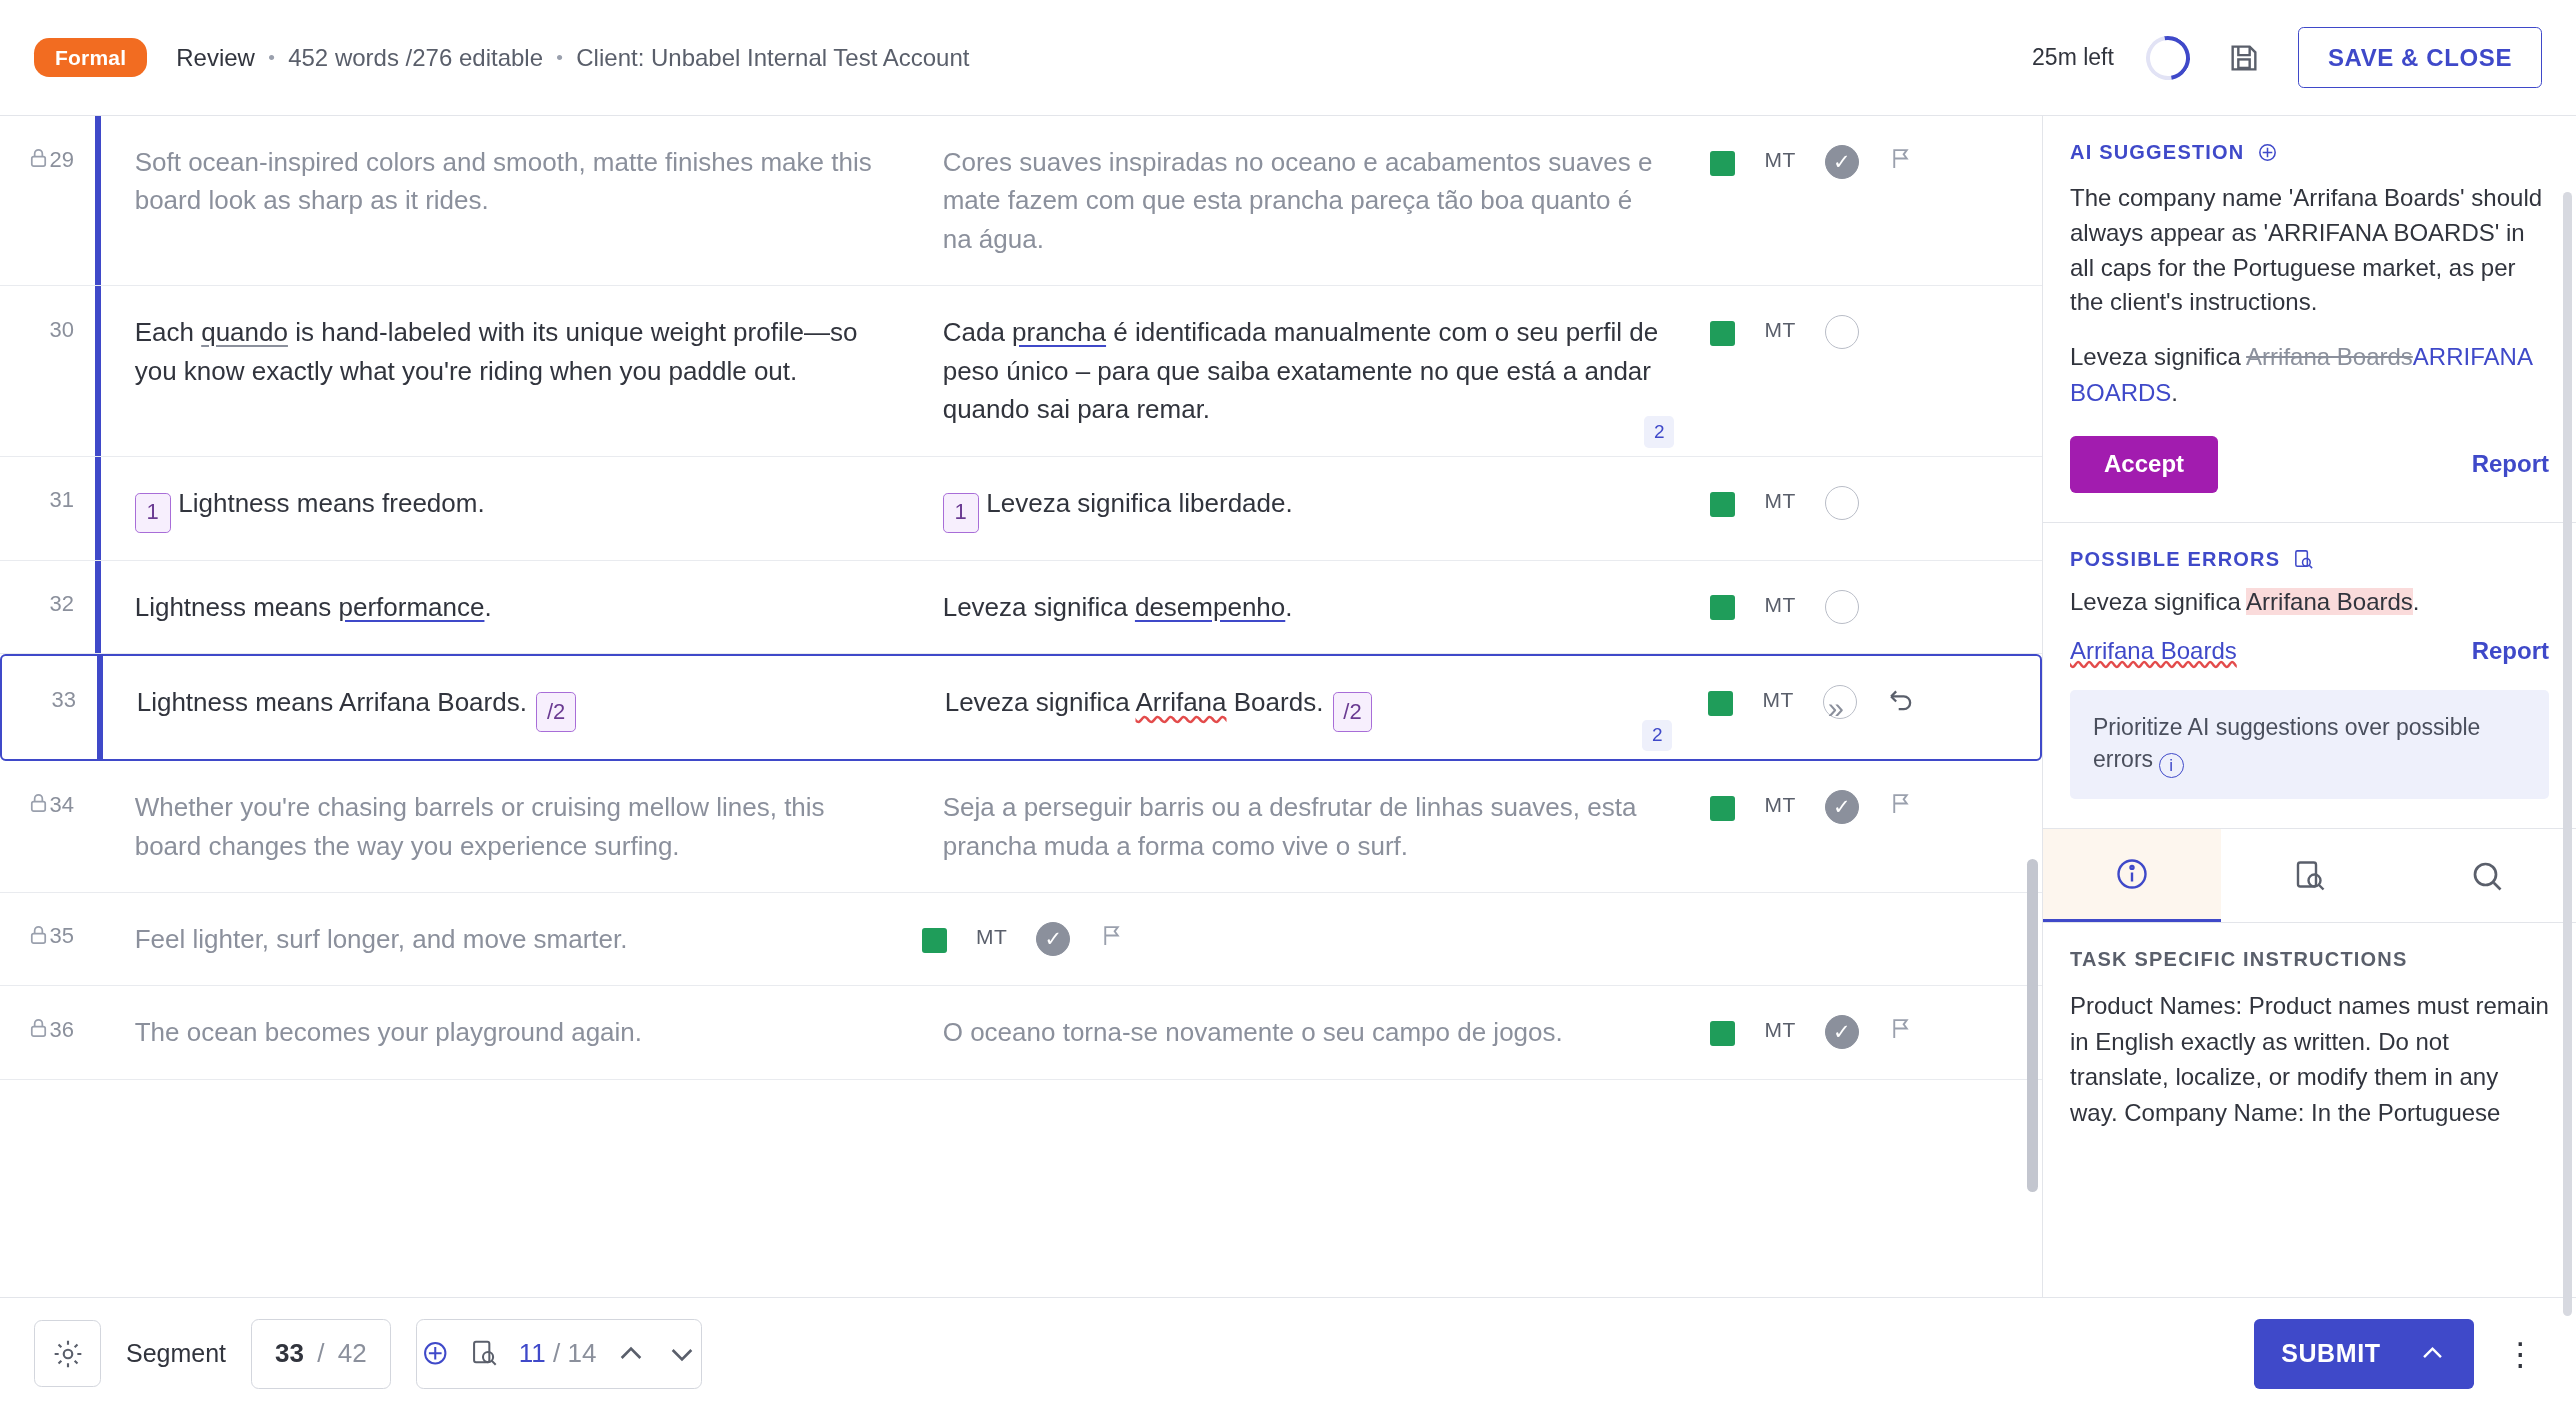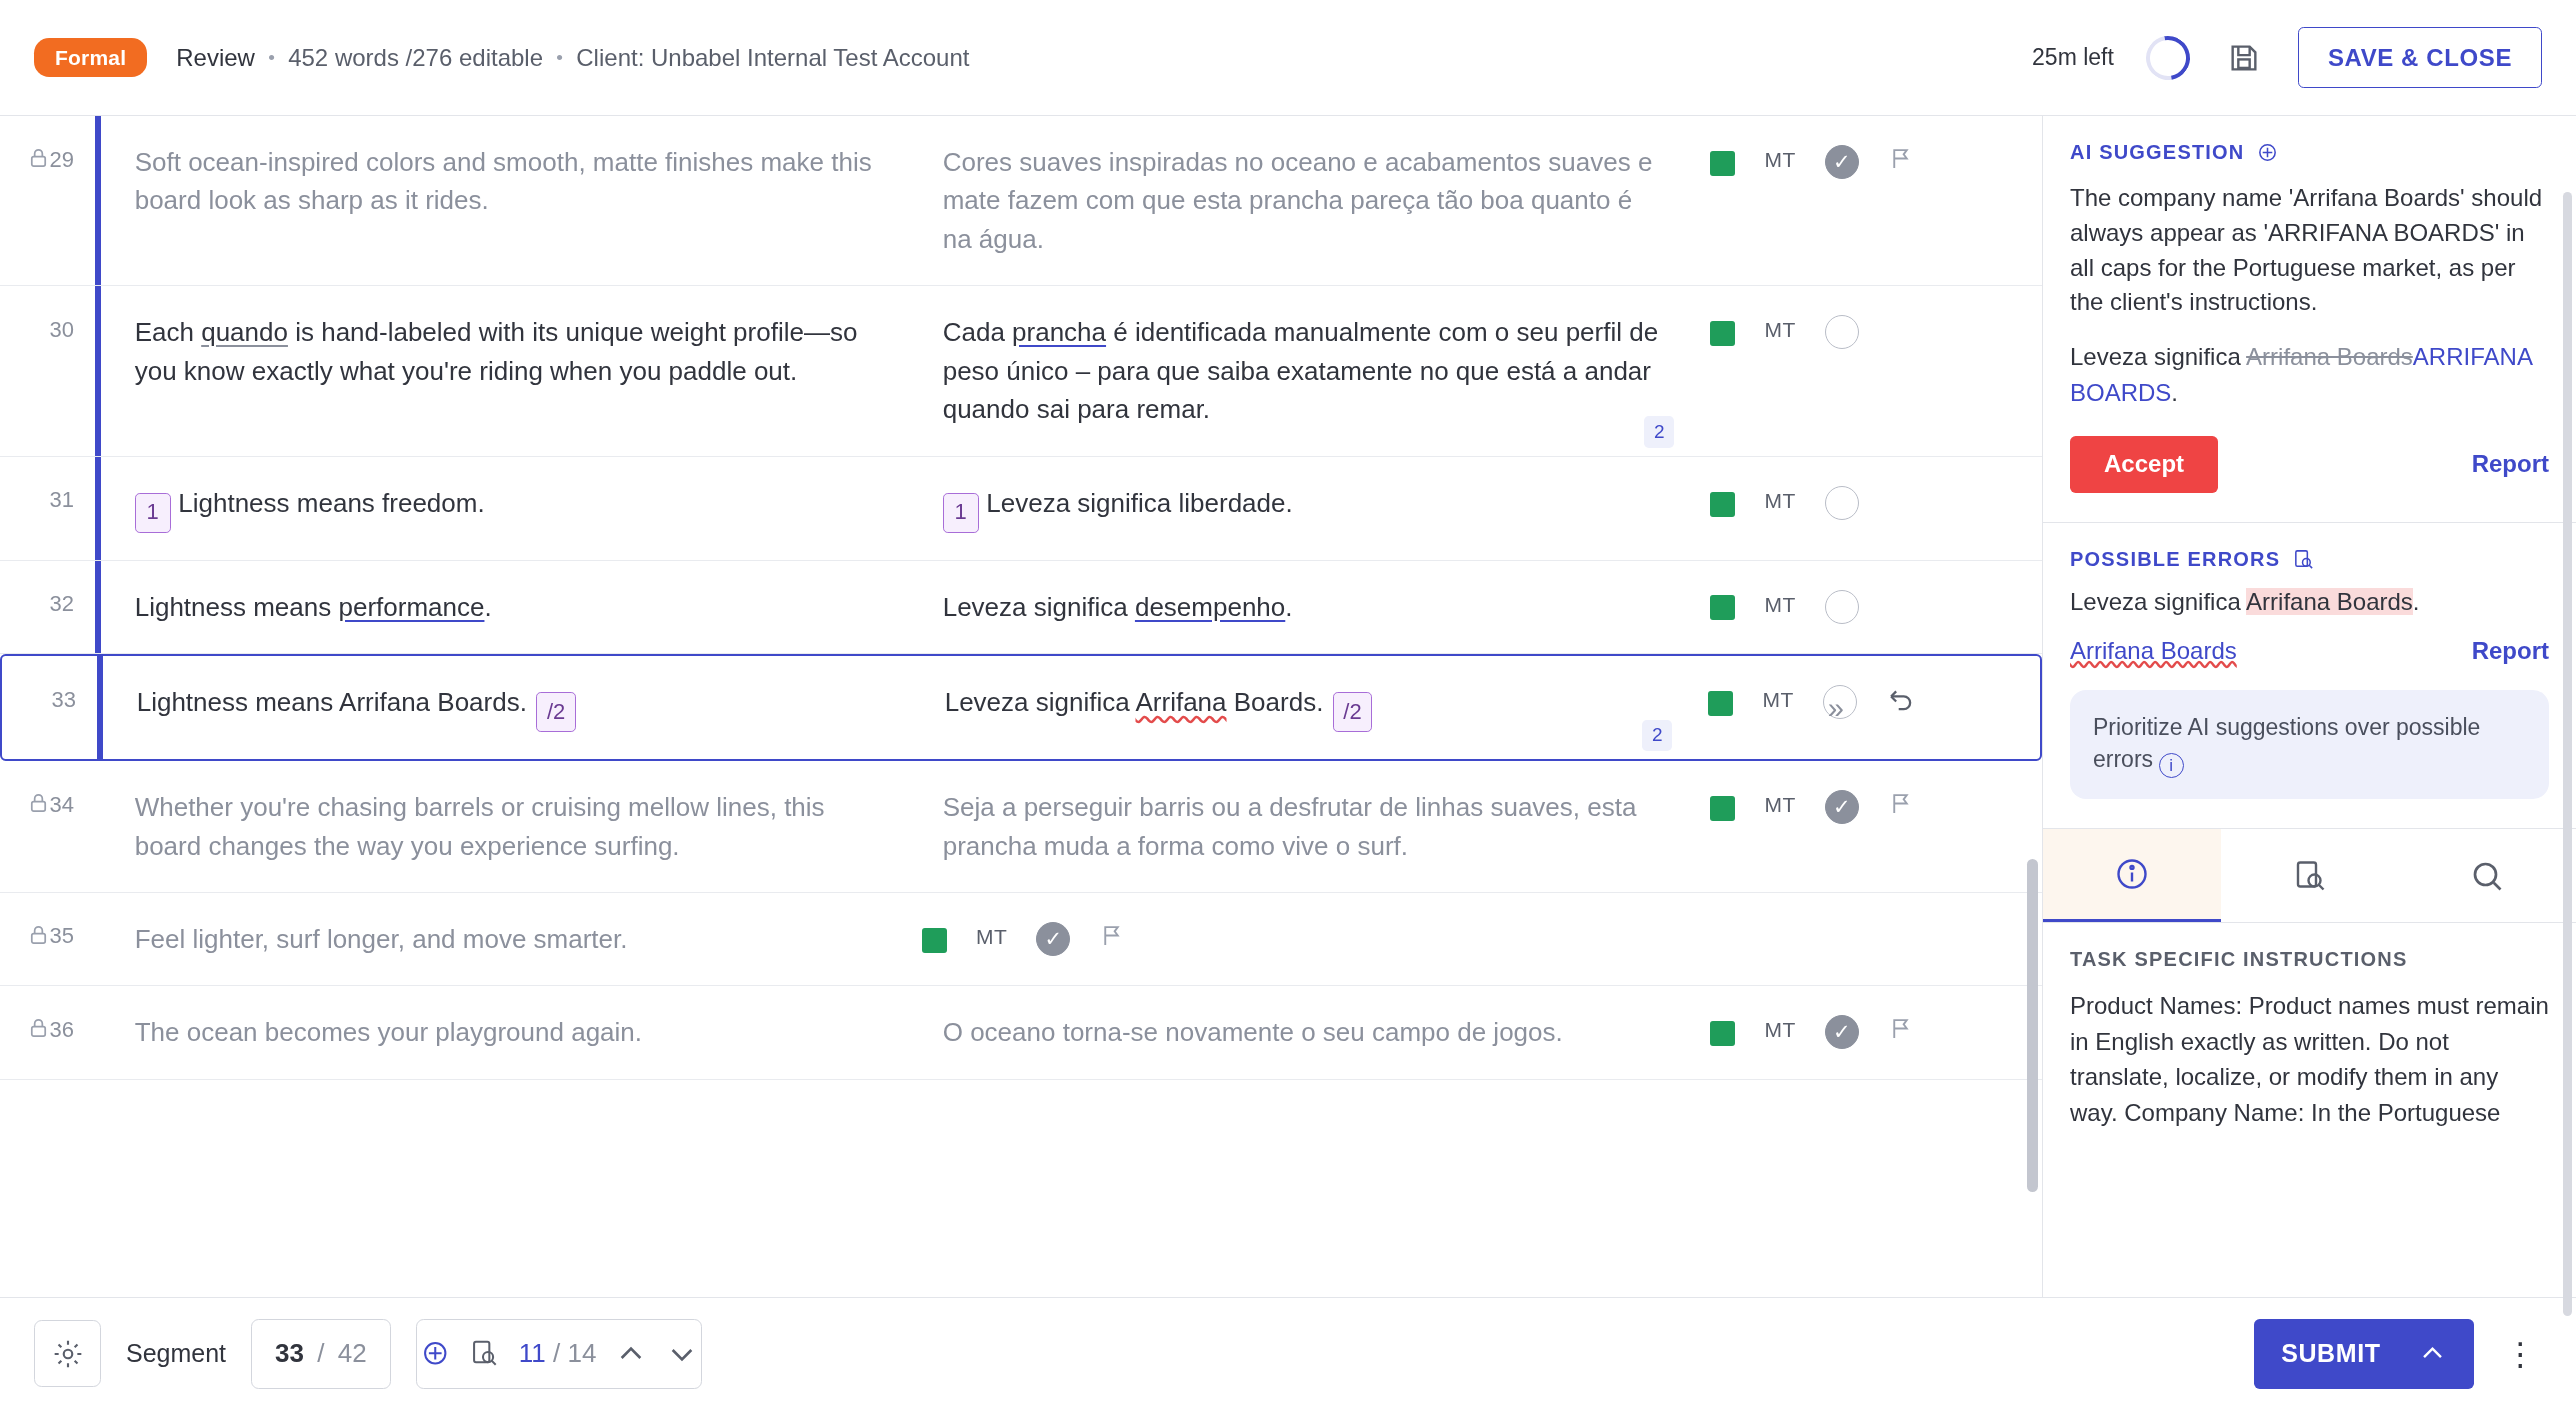--- a/index.html
+++ b/index.html
@@ -195,31 +195,31 @@
     font-size: 20px; font-weight: bold; letter-spacing: 1.2px;
     color: #3f49c9; display: flex; align-items: center; gap: 11.4px;
     margin-bottom: 17px;
   }
   .ai-text { font-size: 24px; line-height: 1.45; color: #31343d; }
   .ai-diff { font-size: 24px; line-height: 1.5; color: #31343d; margin-top: 19px;}
   .strike { text-decoration: line-through; color: #8b909c; }
   .ins { color: #3f49c9; }
   .ai-actions { display: flex; align-items: center; justify-content: space-between; margin-top: 25px;}
   .btn-accept {
-    background: #ef4444; color: #fff; border: none;
+    background: #a21caf; color: #fff; border: none;
     font-size: 24px; font-weight: bold; border-radius: 5.7px;
     padding: 14.3px 34px; cursor: pointer;
   }
   .link-report { color: #3f49c9; font-size: 24px; font-weight: bold; cursor: pointer; }
   .err-line { font-size: 24px; color: #31343d; }
   .err-hl { background: #fadbdb; }
   .err-row { display: flex; align-items: center; justify-content: space-between; margin-top: 21px;}
   .err-term { color: #3f49c9; text-decoration: underline; text-decoration-color: #e34b4b; text-decoration-style: wavy; font-size: 24px;}
   .tip {
-    margin-top: 25px; background: #eef0fb; border-radius: 16px;
+    margin-top: 25px; background: #eef0fb; border-radius: 5px;
     padding: 21px 23px; font-size: 23px; line-height: 1.4; color: #4a4f5d;
   }
   .info-i {
     display: inline-flex; width: 25px; height: 25px; border-radius: 50%;
     border: 1.9px solid #3f49c9; color: #3f49c9; font-size: 17px;
     align-items: center; justify-content: center; vertical-align: -3.8px; margin-left: 5.7px;
   }
   .tabs { display: flex; border-bottom: 1px solid #e3e5ea; }
   .tab {
     flex: 1 1 0; height: 93px;

